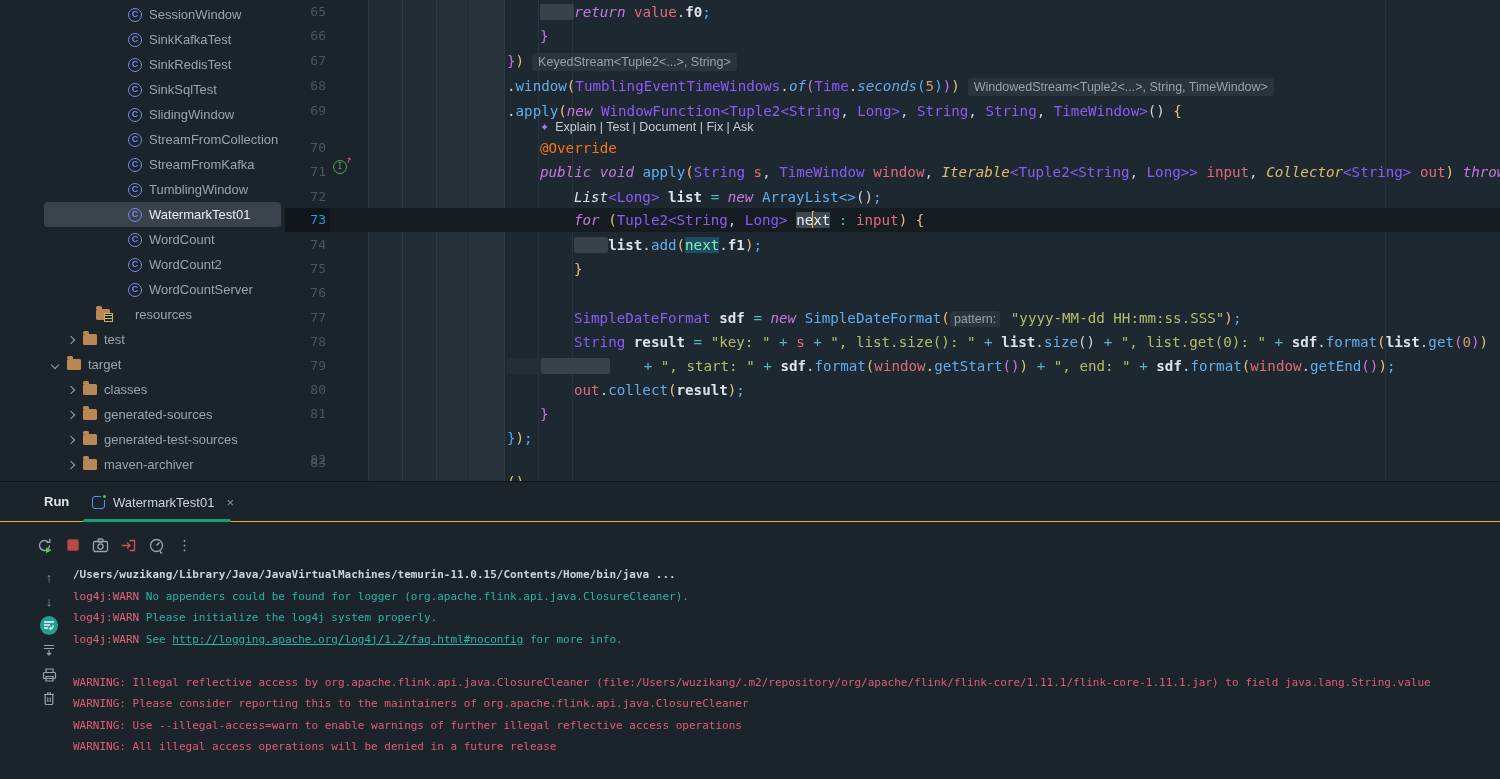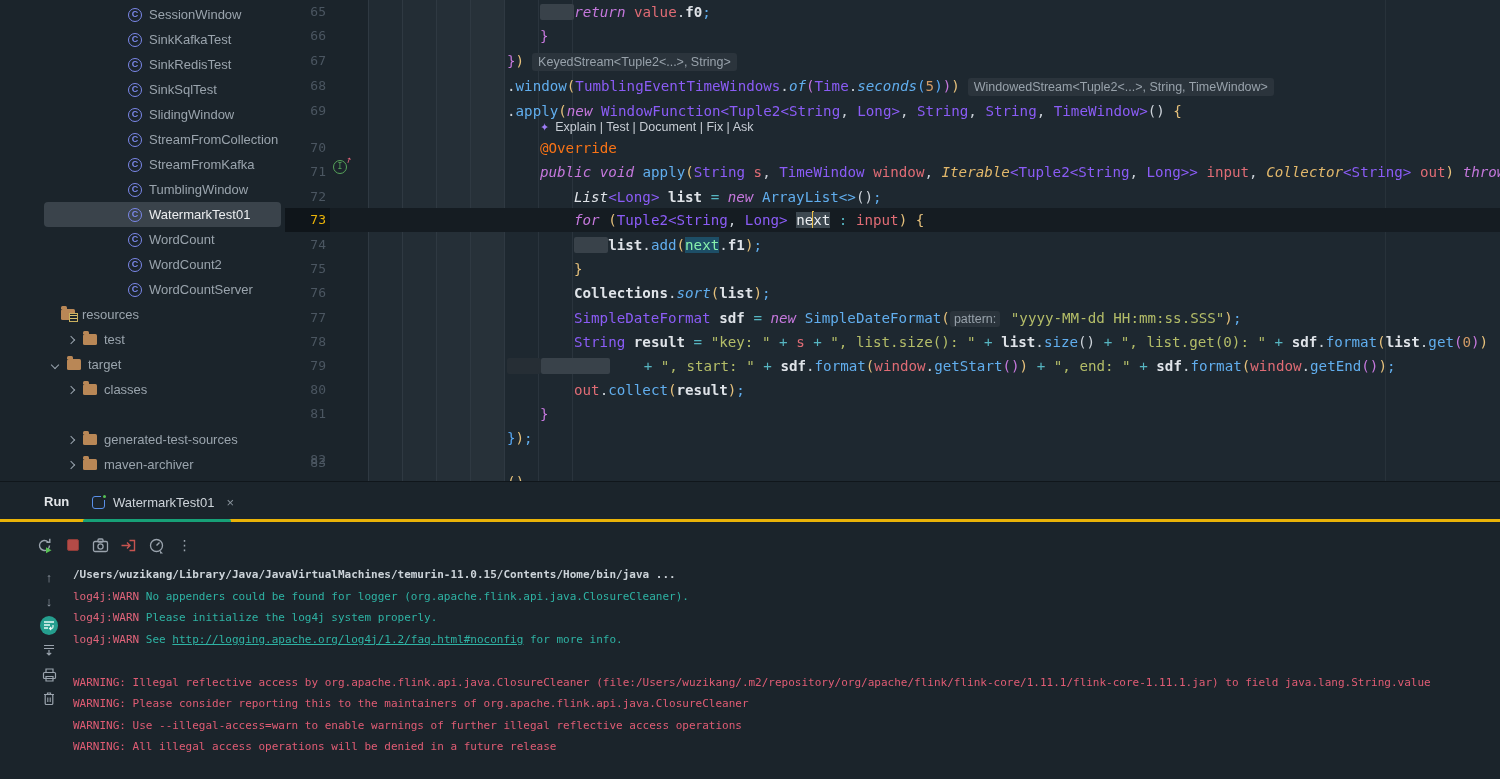--- a/index.html
+++ b/index.html
@@ -36,21 +36,21 @@
   #editor .ed-bg{ position:absolute; left:83px; top:0; right:0; bottom:0; background:#1e2830; }
   .band{ position:absolute; top:0; height:481px; }
   .guide{ position:absolute; top:0; height:481px; width:1px; background:#2f3942; }
   #cur-line{ position:absolute; left:0; right:0; height:24px; background:#151c22; }
   #cur-num-box{ position:absolute; left:0; width:45px; height:24px; background:#0f151a; }
   .margin-guide{ position:absolute; top:0; height:481px; width:1px; left:1100px; background:#28323a; }
 
   #numbers{ position:absolute; left:0; top:0; width:41px; height:481px; z-index:4; }
   .lnum{ position:absolute; right:0; width:41px; text-align:right; height:24px; line-height:24px;
          color:#4b5661; font-size:13px; }
-  .lnum.current{ color:#eab308; }
+  .lnum.current{ color:#0ea5e9; }
 
   .gut-run{ position:absolute; left:48px; width:14px; height:14px; border:1.7px solid #57a55a;
             border-radius:50%; color:#57a55a; font-size:8px; line-height:11px; text-align:center; z-index:5;}
   .gut-run::after{ content:"\2191"; position:absolute; right:-6px; top:-7px; color:#e0647a;
                    font-size:10px; transform:rotate(20deg); }
 
   #code{ position:absolute; left:0; top:0; width:1215px; height:481px; z-index:3; }
   .crow{ position:absolute; height:24px; line-height:24px; white-space:pre; }
   .tk-kw{ color:#c678dd; font-style:italic; }
   .tk-ann{ color:#f97316; }
@@ -80,21 +80,21 @@
   .tk-inlayp{ font-family:"Liberation Sans", sans-serif; font-size:12.5px; color:#98a2ab;
               background:#2b343c; border-radius:3px; padding:1px 4px; margin-right:2px; }
   .ai-row{ position:absolute; height:18px; line-height:18px; font-family:"Liberation Sans", sans-serif;
            font-size:12.5px; color:#c7cdd4; white-space:pre; }
   .ai-ic{ color:#9d7cf5; margin-right:6px; font-size:11px; }
 
   
   #runpanel{ position:absolute; left:0; top:481px; width:1500px; height:298px; background:#1b242b;
              border-top:1px solid #10161b; }
   #run-header{ position:absolute; left:0; top:0; width:1500px; height:40px;
-               border-bottom:3px solid #eab308; }
+               border-bottom:1px solid #eab308; }
   #run-label{ position:absolute; left:44px; top:12px; font-size:13px; font-weight:bold; color:#e3e6e9; }
   #run-tab{ position:absolute; left:83px; top:0; height:40px; display:flex; align-items:center;
             padding:0 14px 0 9px; }
   .tab-ic{ position:relative; width:13px; height:13px; border:1.6px solid #5a8fe8; border-radius:3px;
            margin-right:8px; flex:none; }
   .tab-ic .dot{ position:absolute; right:-4px; top:-4px; width:7px; height:7px; border-radius:50%;
                 background:#57c154; border:2px solid #1b242b; }
   #run-tab .title{ font-size:13px; color:#cdd3d9; }
   #run-tab .close{ margin-left:12px; color:#8a949d; font-size:13px; }
   #tab-underline{ position:absolute; left:83px; top:37px; width:148px; height:3px;
@@ -172,40 +172,45 @@
         <span>WordCount</span>
       </div>
       <div class="tree-row" style="top: 252px; padding-left: 128px;">
         <span class="cls-ic">C</span>
         <span>WordCount2</span>
       </div>
       <div class="tree-row" style="top: 277px; padding-left: 128px;">
         <span class="cls-ic">C</span>
         <span>WordCountServer</span>
       </div>
-      <div class="tree-row" style="top: 302px; padding-left: 61px;">
+      <div class="tree-row" style="top: 302px; padding-left: 96px; gap: 18px;">
         <span class="fold-ic">
           <span class="res-badge"></span>
         </span>
         <span>resources</span>
       </div>
       <div class="tree-row" style="top: 327px; padding-left: 68px;">
         <span class="chev right"></span>
         <span class="fold-ic"></span>
         <span>test</span>
       </div>
       <div class="tree-row" style="top: 377px; padding-left: 68px;">
         <span class="chev right"></span>
         <span class="fold-ic"></span>
         <span>classes</span>
       </div>
       <div class="tree-row" style="top: 352px; padding-left: 52px;">
         <span class="chev down"></span>
         <span class="fold-ic"></span>
         <span>target</span>
+      </div>
+      <div class="tree-row" style="top: 402px; padding-left: 68px;">
+        <span class="chev right"></span>
+        <span class="fold-ic"></span>
+        <span>generated-sources</span>
       </div>
       <div class="tree-row" style="top: 427px; padding-left: 68px;">
         <span class="chev right"></span>
         <span class="fold-ic"></span>
         <span>generated-test-sources</span>
       </div>
       <div class="tree-row" style="top: 452px; padding-left: 68px;">
         <span class="chev right"></span>
         <span class="fold-ic"></span>
         <span>maven-archiver</span>
@@ -256,21 +261,20 @@
         <div class="crow" style="top: 49px; left: 222px;"><span class="tk-b2">}</span><span class="tk-b1">)</span><span class="tk-inlay">KeyedStream&lt;Tuple2&lt;...&gt;, String&gt;</span></div>
         <div class="crow" style="top: 74px; left: 222px;"><span class="tk-pln">.</span><span class="tk-mth">window</span><span class="tk-b1">(</span><span class="tk-typ">TumblingEventTimeWindows</span><span class="tk-pln">.</span><span class="tk-mthi">of</span><span class="tk-b2">(</span><span class="tk-typ">Time</span><span class="tk-pln">.</span><span class="tk-mthi">seconds</span><span class="tk-b3">(</span><span class="tk-num">5</span><span class="tk-b3">)</span><span class="tk-b2">)</span><span class="tk-b1">)</span><span class="tk-inlay">WindowedStream&lt;Tuple2&lt;...&gt;, String, TimeWindow&gt;</span></div>
         <div class="crow" style="top: 99px; left: 222px;"><span class="tk-pln">.</span><span class="tk-mth">apply</span><span class="tk-b1">(</span><span class="tk-kw">new</span><span class="tk-pln"> </span><span class="tk-typ">WindowFunction</span><span class="tk-typ">&lt;</span><span class="tk-typ">Tuple2</span><span class="tk-typ">&lt;</span><span class="tk-typ">String</span><span class="tk-pln">, </span><span class="tk-typ">Long</span><span class="tk-typ">&gt;</span><span class="tk-pln">, </span><span class="tk-typ">String</span><span class="tk-pln">, </span><span class="tk-typ">String</span><span class="tk-pln">, </span><span class="tk-typ">TimeWindow</span><span class="tk-typ">&gt;</span><span class="tk-pln">() </span><span class="tk-b1">{</span></div>
         <div class="ai-row" style="top: 118px; left: 255px;"><span class="ai-ic">✦</span><span>Explain | Test | Document | Fix | Ask</span></div>
         <div class="crow" style="top: 136px; left: 255px;"><span class="tk-ann">@Override</span></div>
         <div class="crow" style="top: 160px; left: 255px;"><span class="tk-kw">public</span><span class="tk-pln"> </span><span class="tk-kw">void</span><span class="tk-pln"> </span><span class="tk-mth">apply</span><span class="tk-b1">(</span><span class="tk-typ">String</span><span class="tk-pln"> </span><span class="tk-par">s</span><span class="tk-pln">, </span><span class="tk-typ">TimeWindow</span><span class="tk-pln"> </span><span class="tk-par">window</span><span class="tk-pln">, </span><span class="tk-typi">Iterable</span><span class="tk-typ">&lt;</span><span class="tk-typ">Tuple2</span><span class="tk-typ">&lt;</span><span class="tk-typ">String</span><span class="tk-pln">, </span><span class="tk-typ">Long</span><span class="tk-typ">&gt;&gt;</span><span class="tk-pln"> </span><span class="tk-par">input</span><span class="tk-pln">, </span><span class="tk-typi">Collector</span><span class="tk-typ">&lt;</span><span class="tk-typ">String</span><span class="tk-typ">&gt;</span><span class="tk-pln"> </span><span class="tk-par">out</span><span class="tk-b1">)</span><span class="tk-pln"> </span><span class="tk-kw">throws</span></div>
         <div class="crow" style="top: 185px; left: 289px;"><span class="tk-typwi">List</span><span class="tk-typ">&lt;Long&gt;</span><span class="tk-pln"> </span><span class="tk-vr">list</span><span class="tk-pln"> </span><span class="tk-op">=</span><span class="tk-pln"> </span><span class="tk-kw">new</span><span class="tk-pln"> </span><span class="tk-mth">ArrayList&lt;&gt;</span><span class="tk-pln">()</span><span class="tk-semi">;</span></div>
         <div class="crow" style="top: 208px; left: 289px;"><span class="tk-kw">for</span><span class="tk-pln"> </span><span class="tk-b1">(</span><span class="tk-typ">Tuple2</span><span class="tk-typ">&lt;</span><span class="tk-typ">String</span><span class="tk-pln">, </span><span class="tk-typ">Long</span><span class="tk-typ">&gt;</span><span class="tk-pln"> </span><span class="tk-cw">ne</span><span class="tk-caret"></span><span class="tk-cw">xt</span><span class="tk-pln"> </span><span class="tk-op">:</span><span class="tk-pln"> </span><span class="tk-par">input</span><span class="tk-b1">)</span><span class="tk-pln"> </span><span class="tk-b1">{</span></div>
         <div class="crow" style="top: 233px; left: 289px;"><span class="tk-chip">    </span><span class="tk-vr">list</span><span class="tk-pln">.</span><span class="tk-mth">add</span><span class="tk-b1">(</span><span class="tk-selw">next</span><span class="tk-pln">.</span><span class="tk-vr">f1</span><span class="tk-b1">)</span><span class="tk-semi">;</span></div>
         <div class="crow" style="top: 257px; left: 289px;"><span class="tk-b1">}</span></div>
-        <div class="crow" style="top: 281px; left: 289px;"><span class="tk-vr">Collections</span><span class="tk-pln">.</span><span class="tk-mthi">sort</span><span class="tk-b1">(</span><span class="tk-vr">list</span><span class="tk-b1">)</span><span class="tk-semi">;</span></div>
         <div class="crow" style="top: 306px; left: 289px;"><span class="tk-typ">SimpleDateFormat</span><span class="tk-pln"> </span><span class="tk-vr">sdf</span><span class="tk-pln"> </span><span class="tk-op">=</span><span class="tk-pln"> </span><span class="tk-kw">new</span><span class="tk-pln"> </span><span class="tk-mth">SimpleDateFormat</span><span class="tk-b1">(</span><span class="tk-inlayp">pattern:</span><span class="tk-pln"> </span><span class="tk-str">"yyyy-MM-dd HH:mm:ss.SSS"</span><span class="tk-b1">)</span><span class="tk-semi">;</span></div>
         <div class="crow" style="top: 330px; left: 289px;"><span class="tk-typ">String</span><span class="tk-pln"> </span><span class="tk-vr">result</span><span class="tk-pln"> </span><span class="tk-op">=</span><span class="tk-pln"> </span><span class="tk-str">"key: "</span><span class="tk-pln"> </span><span class="tk-op">+</span><span class="tk-pln"> </span><span class="tk-par">s</span><span class="tk-pln"> </span><span class="tk-op">+</span><span class="tk-pln"> </span><span class="tk-str">", list.size(): "</span><span class="tk-pln"> </span><span class="tk-op">+</span><span class="tk-pln"> </span><span class="tk-vr">list</span><span class="tk-pln">.</span><span class="tk-mth">size</span><span class="tk-pln">()</span><span class="tk-pln"> </span><span class="tk-op">+</span><span class="tk-pln"> </span><span class="tk-str">", list.get(0): "</span><span class="tk-pln"> </span><span class="tk-op">+</span><span class="tk-pln"> </span><span class="tk-vr">sdf</span><span class="tk-pln">.</span><span class="tk-mth">format</span><span class="tk-b1">(</span><span class="tk-vr">list</span><span class="tk-pln">.</span><span class="tk-mth">get</span><span class="tk-b2">(</span><span class="tk-num">0</span><span class="tk-b2">)</span><span class="tk-b1">)</span></div>
         <div class="crow" style="top: 354px; left: 222px;"><span class="tk-chipd">    </span><span class="tk-chip">        </span><span class="tk-pln">    </span><span class="tk-op">+</span><span class="tk-pln"> </span><span class="tk-str">", start: "</span><span class="tk-pln"> </span><span class="tk-op">+</span><span class="tk-pln"> </span><span class="tk-vr">sdf</span><span class="tk-pln">.</span><span class="tk-mth">format</span><span class="tk-b1">(</span><span class="tk-par">window</span><span class="tk-pln">.</span><span class="tk-mth">getStart</span><span class="tk-b2">()</span><span class="tk-b1">)</span><span class="tk-pln"> </span><span class="tk-op">+</span><span class="tk-pln"> </span><span class="tk-str">", end: "</span><span class="tk-pln"> </span><span class="tk-op">+</span><span class="tk-pln"> </span><span class="tk-vr">sdf</span><span class="tk-pln">.</span><span class="tk-mth">format</span><span class="tk-b1">(</span><span class="tk-par">window</span><span class="tk-pln">.</span><span class="tk-mth">getEnd</span><span class="tk-b2">()</span><span class="tk-b1">)</span><span class="tk-semi">;</span></div>
         <div class="crow" style="top: 378px; left: 289px;"><span class="tk-par">out</span><span class="tk-pln">.</span><span class="tk-mth">collect</span><span class="tk-b1">(</span><span class="tk-vr">result</span><span class="tk-b1">)</span><span class="tk-semi">;</span></div>
         <div class="crow" style="top: 402px; left: 255px;"><span class="tk-b2">}</span></div>
         <div class="crow" style="top: 426px; left: 222px;"><span class="tk-b3">}</span><span class="tk-b1">)</span><span class="tk-semi">;</span></div>
         <div class="crow" style="top: 451px; left: 222px;"></div>
         <div class="crow" style="top: 470px; left: 205px;"><span class="tk-pln">..</span><span class="tk-b1">()</span></div>
       </div>
   </div>

